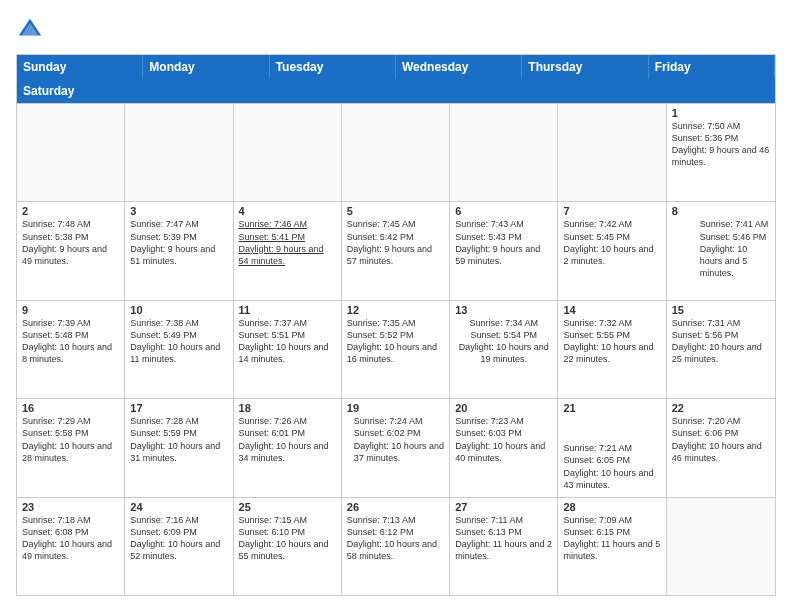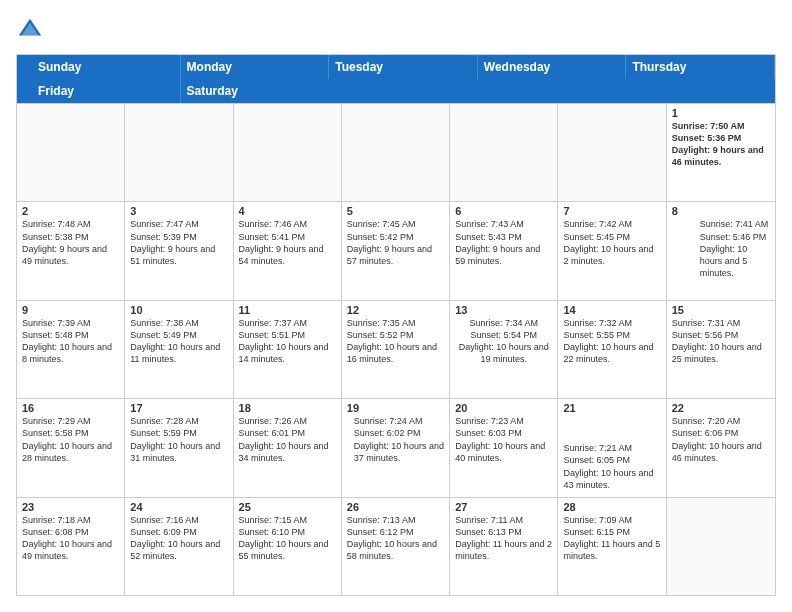--- a/index.html
+++ b/index.html
@@ -60,23 +60,22 @@
       color: #555;
     }
     .calendar {
       flex: 1;
       display: flex;
       flex-direction: column;
       border: 1px solid #ccc;
     }
     .cal-header {
       display: grid;
-      grid-template-columns: repeat(5, 1fr);
+      grid-template-columns: repeat(6, 1fr);
       background: #1a6fc4;
-      padding-left: 15px;
     }
     .cal-header-cell {
       color: #fff;
       font-size: 12px;
       font-weight: bold;
       padding: 5px 6px;
       border-right: 1px solid #3a8fd4;
     }
     .cal-header-cell:last-child { border-right: none; }
     .cal-body {
@@ -146,41 +145,41 @@
     <div class="cal-body">
     <div class="cal-row">
           <div class="cal-cell empty"></div>
           <div class="cal-cell empty"></div>
           <div class="cal-cell empty"></div>
           <div class="cal-cell empty"></div>
           <div class="cal-cell empty"></div>
           <div class="cal-cell empty"></div>
           <div class="cal-cell">
             <span class="day-num">1</span>
-            <div class="cell-text" style="white-space: pre-line; font-weight: bold;">Sunrise: 7:50 AM
+            <div class="cell-text" style="white-space: pre-line;">Sunrise: 7:50 AM
 Sunset: 5:36 PM
 Daylight: 9 hours and 46 minutes.</div>
           </div>
         </div>
         <div class="cal-row">
           <div class="cal-cell">
             <span class="day-num">2</span>
             <div class="cell-text" style="white-space: pre-line;">Sunrise: 7:48 AM
 Sunset: 5:38 PM
 Daylight: 9 hours and 49 minutes.</div>
           </div>
           <div class="cal-cell">
             <span class="day-num">3</span>
             <div class="cell-text" style="white-space: pre-line;">Sunrise: 7:47 AM
 Sunset: 5:39 PM
 Daylight: 9 hours and 51 minutes.</div>
           </div>
           <div class="cal-cell">
             <span class="day-num">4</span>
-            <div class="cell-text" style="white-space: pre-line;">Sunrise: 7:46 AM
+            <div class="cell-text" style="white-space: pre-line; text-decoration: underline;">Sunrise: 7:46 AM
 Sunset: 5:41 PM
 Daylight: 9 hours and 54 minutes.</div>
           </div>
           <div class="cal-cell">
             <span class="day-num">5</span>
             <div class="cell-text" style="white-space: pre-line;">Sunrise: 7:45 AM
 Sunset: 5:42 PM
 Daylight: 9 hours and 57 minutes.</div>
           </div>
           <div class="cal-cell">

